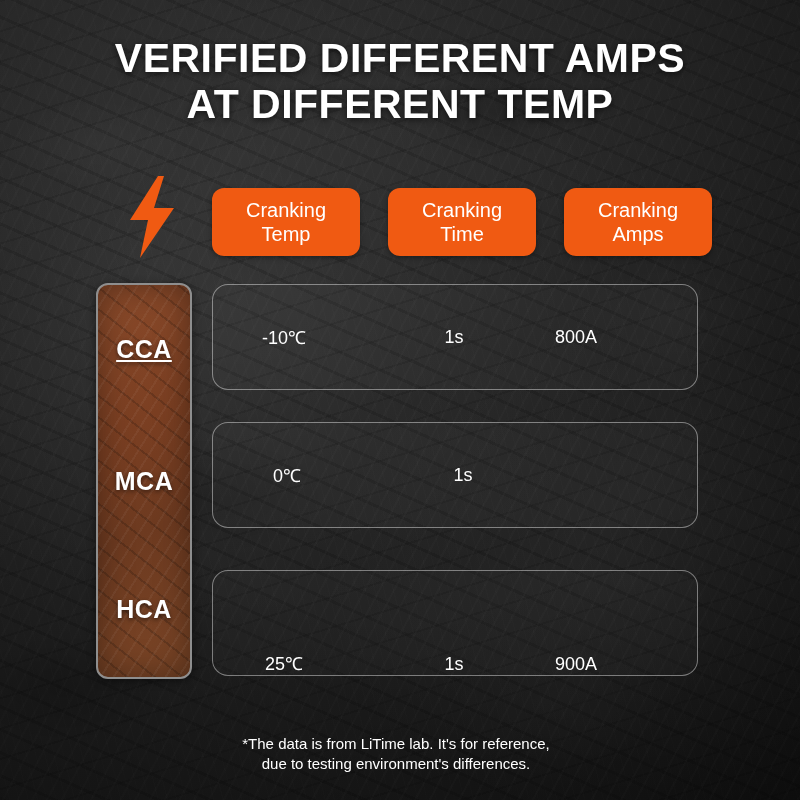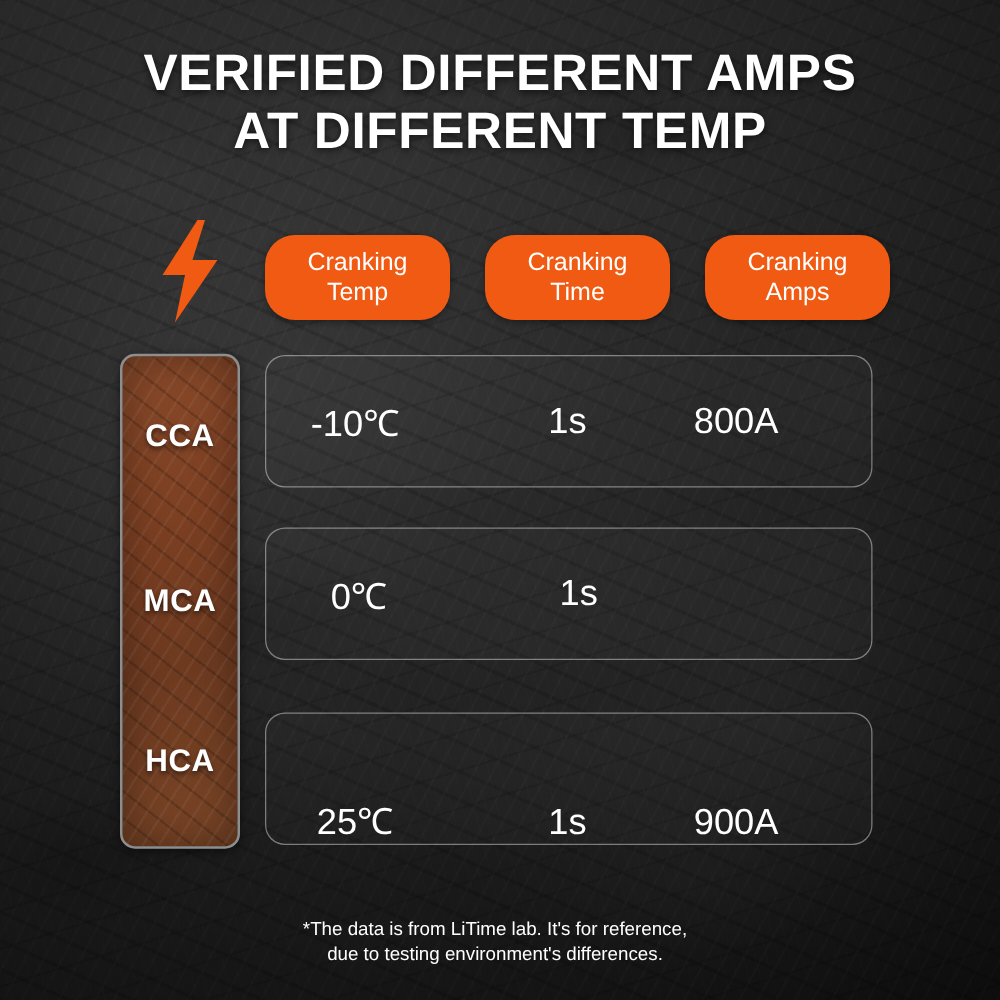--- a/index.html
+++ b/index.html
@@ -98,21 +98,21 @@
     position: absolute;
     top: 188px;
     left: 212px;
     display: flex;
     gap: 28px;
   }
   .head-cell {
     width: 148px;
     height: 68px;
     background: #f05a12;
-    border-radius: 24px;
+    border-radius: 12px;
     color: #ffffff;
     display: flex;
     align-items: center;
     justify-content: center;
     text-align: center;
     font-size: 20px;
     line-height: 1.2;
     box-shadow: 0 2px 5px rgba(0,0,0,0.35);
   }
 
@@ -144,21 +144,21 @@
     left: 0;
     width: 92px;
     text-align: center;
     color: #ffffff;
     font-weight: bold;
     font-size: 25px;
     letter-spacing: 0.5px;
     text-shadow: 0 2px 4px rgba(0,0,0,0.55);
     z-index: 2;
   }
-  .row-label.r0 { top: 50px; }
+  .row-label.r0 { top: 50px; text-decoration: underline; }
   .row-label.r1 { top: 182px; }
   .row-label.r2 { top: 310px; }
 
   
   .data-row {
     position: absolute;
     left: 212px;
     width: 484px;
     height: 104px;
     border: 1px solid rgba(255,255,255,0.42);
@@ -166,21 +166,21 @@
     background: rgba(255,255,255,0.02);
     display: flex;
     align-items: center;
   }
   .data-row.r0 { top: 284px; }
   .data-row.r1 { top: 422px; }
   .data-row.r2 { top: 570px; align-items: flex-end; }
 
   .cell {
     color: #ffffff;
-    font-size: 29px;
+    font-size: 18px;
     text-align: center;
   }
   .cell.c0 { width: 148px; margin-left: 0px; }
   .cell.c1 { width: 148px; margin-left: 28px; }
   .cell.c2 { width: 148px; margin-left: 28px; text-align: left; padding-left: 2px; }
 
   
   .footnote {
     position: absolute;
     top: 734px;

